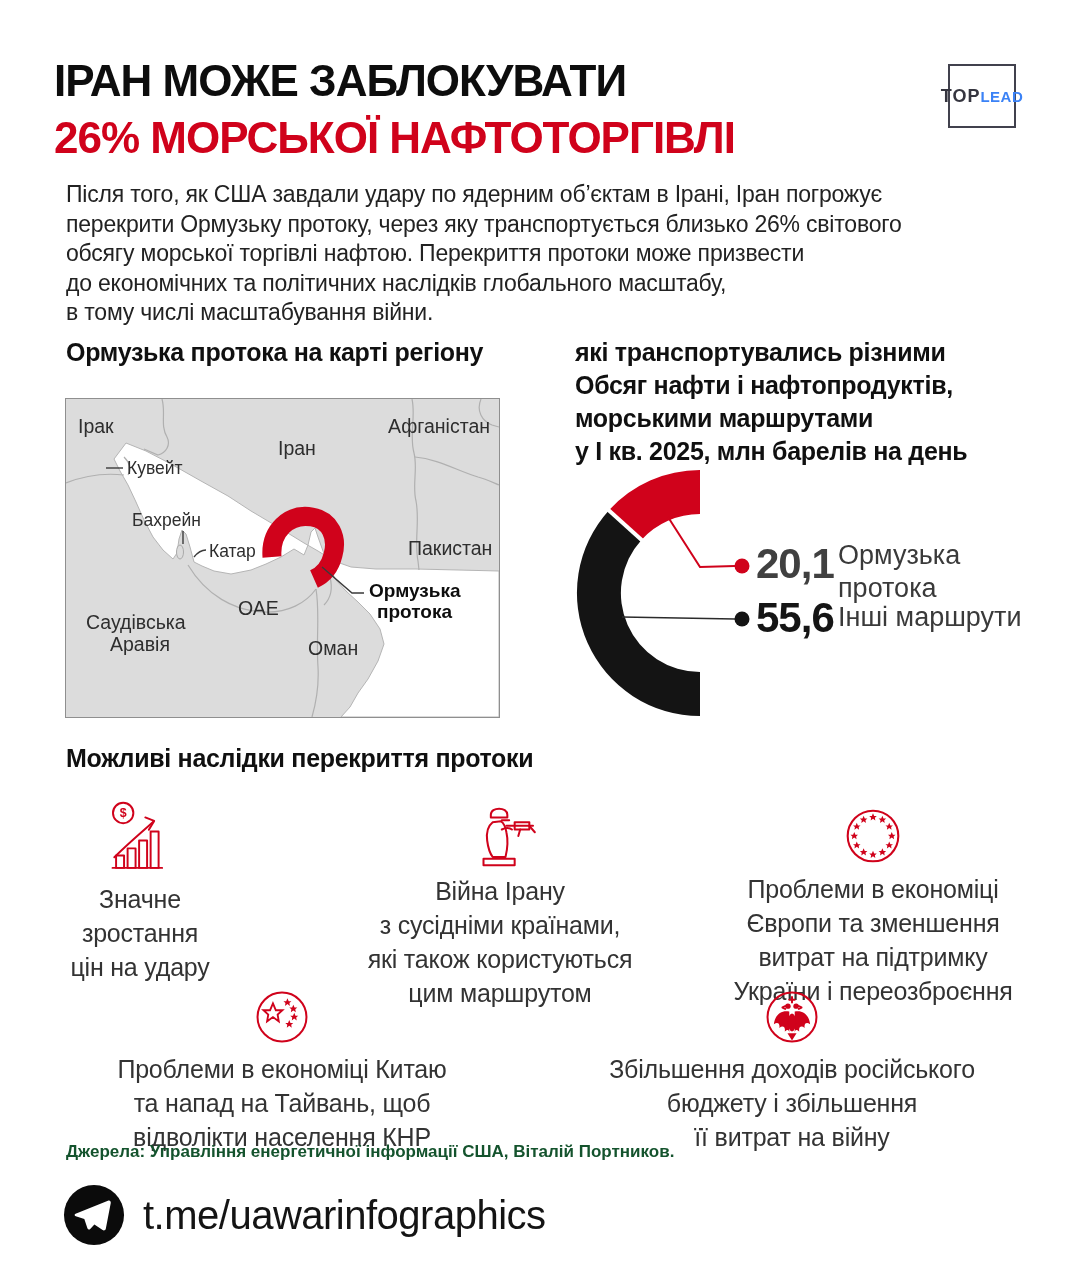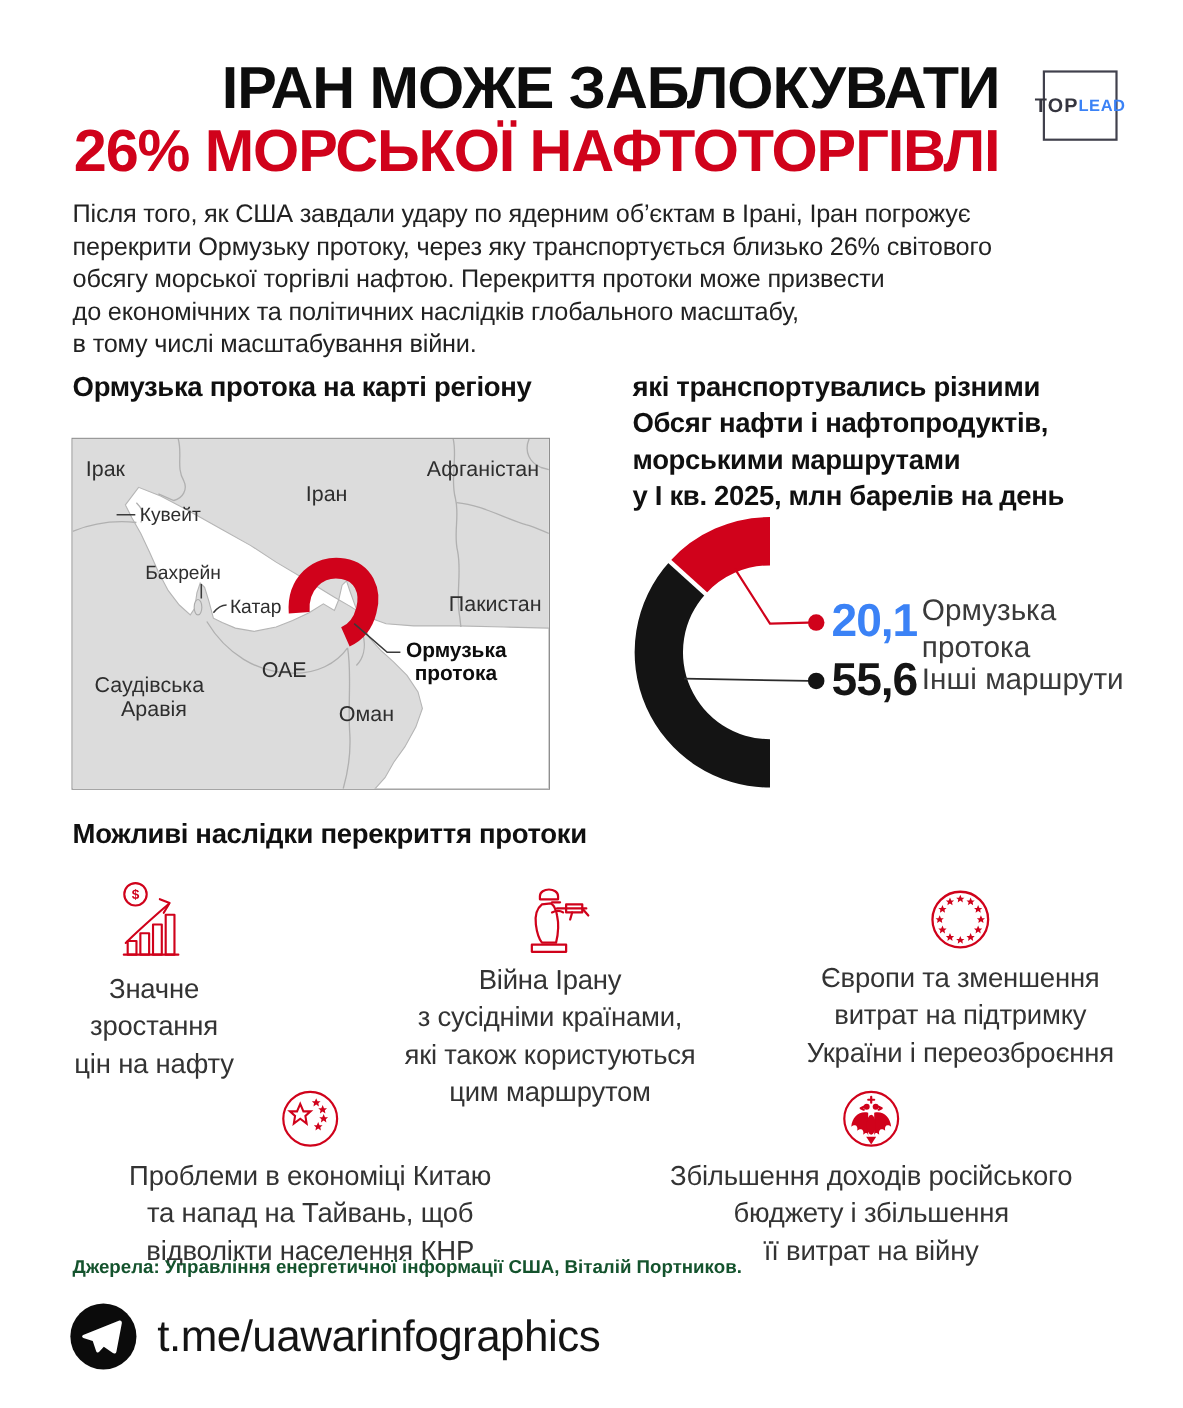--- a/index.html
+++ b/index.html
@@ -1,20 +1,20 @@
 <!DOCTYPE html>
 <html><head>
 <meta charset="utf-8">
 <style>
   html,body{margin:0;padding:0;background:#ffffff;}
   .page{position:relative;width:1075px;height:1280px;background:#fff;overflow:hidden;
         font-family:"Liberation Sans","DejaVu Sans",sans-serif;color:#1a1a1a;}
   .abs{position:absolute;}
   
-  .title{left:67px;top:52px;line-height:57px;font-weight:800;font-size:54px;letter-spacing:-1px;text-align:right;}
+  .title{left:54px;top:52px;line-height:57px;font-weight:800;font-size:44px;letter-spacing:-1px;}
   .title .t1{color:#0d0d0d;}
   .title .t2{color:#d0021b;}
   
   .toplead{left:948px;top:64px;width:64px;height:60px;border:2px solid #41414d;
            display:flex;flex-direction:row;align-items:center;justify-content:center;}
   .toplead .tp{font-size:18px;font-weight:700;color:#35353f;letter-spacing:1px;}
   .toplead .bar{width:36px;height:3px;background:#c47fb6;margin:4px 0;}
   .toplead .ld{font-size:15px;font-weight:700;color:#3b82f6;letter-spacing:0.5px;}
   
   .intro{left:66px;top:180px;font-size:23px;line-height:29.5px;color:#222;letter-spacing:-0.2px;}
@@ -24,21 +24,21 @@
   .map-h{left:66px;top:338px;}
   .cons-h{left:66px;top:744px;}
   
   .mapbox{left:65px;top:398px;width:433px;height:318px;border:1px solid #8f8f8f;box-sizing:content-box;}
   .map-label{font-size:17.5px;fill:#2e2e2e;}
   .map-label-lg{font-size:19.5px;fill:#2e2e2e;}
   .map-label-b{font-size:19px;font-weight:700;fill:#0d0d0d;}
   
   .donut{left:575px;top:455px;}
   .val{font-weight:800;font-size:42px;letter-spacing:-1px;}
-  .val-red{color:#3b82f6;}
+  .val-red{color:#404040;}
   .val-black{color:#151515;}
   .slice-label{font-size:27px;color:#3a3a3a;line-height:33px;}
   .nowrap{white-space:nowrap;}
   
   .cq{display:flex;flex-direction:column;align-items:center;text-align:center;}
   .cq-lines{margin-top:6px;font-size:25px;line-height:34px;color:#333;letter-spacing:-0.2px;}
   .red-ic{stroke:#d0021b;fill:none;stroke-width:2.2;stroke-linecap:round;stroke-linejoin:round;}
   
   .source{left:66px;top:1142px;font-size:17px;color:#14532d;font-weight:bold;}
   .footer{left:63px;top:1184px;display:flex;align-items:center;gap:18px;}
@@ -155,21 +155,21 @@
         <rect x="8" y="62" width="9" height="14"></rect>
         <rect x="21" y="54" width="9" height="22"></rect>
         <rect x="34" y="45" width="9" height="31"></rect>
         <rect x="47" y="35" width="9" height="41"></rect>
       </g>
       <text x="16" y="19" text-anchor="middle" font-size="14" font-weight="700" fill="#d0021b" stroke="none">$</text>
     </svg>
     <div class="cq-lines">
       <div>Значне</div>
       <div>зростання</div>
-      <div>цін на нафту</div>
+      <div>цін на удару</div>
     </div>
   </div>
 
   <div class="abs cq" style="left:350px;top:802px;width:300px;">
     <svg width="78" height="66" viewBox="0 0 84 72">
       <g class="red-ic">
         <path d="M 32,14 C 32,5 50,5 50,14 L 50,17 L 32,17 Z"></path>
         <line x1="44" y1="20" x2="52" y2="20"></line>
         <path d="M 34,22 C 29,26 27,34 28,42 C 29,50 31,56 34,60 L 48,60 C 50,52 51,42 49,33 C 48,27 46,23 43,21 Z"></path>
         <path d="M 49,26 L 78,26"></path>
@@ -203,20 +203,21 @@
           <use href="#star5" x="42" y="49.3"></use>
         <use href="#star5" x="32" y="52"></use>
           <use href="#star5" x="22" y="49.3"></use>
         <use href="#star5" x="14.7" y="42"></use>
           <use href="#star5" x="12" y="32"></use>
         <use href="#star5" x="14.7" y="22"></use>
           <use href="#star5" x="22" y="14.7"></use>
       </g>
     </svg>
     <div class="cq-lines">
+      <div>Проблеми в економіці</div>
       <div>Європи та зменшення</div>
       <div>витрат на підтримку</div>
       <div>України і переозброєння</div>
     </div>
   </div>
 
   <div class="abs cq" style="left:102px;top:988px;width:360px;">
     <svg width="58" height="58" viewBox="0 0 64 64">
       <circle cx="32" cy="32" r="27" class="red-ic"></circle>
       <use href="#star5" transform="translate(22,28) scale(2.6)" fill="none" stroke="#d0021b" stroke-width="0.8"></use>

